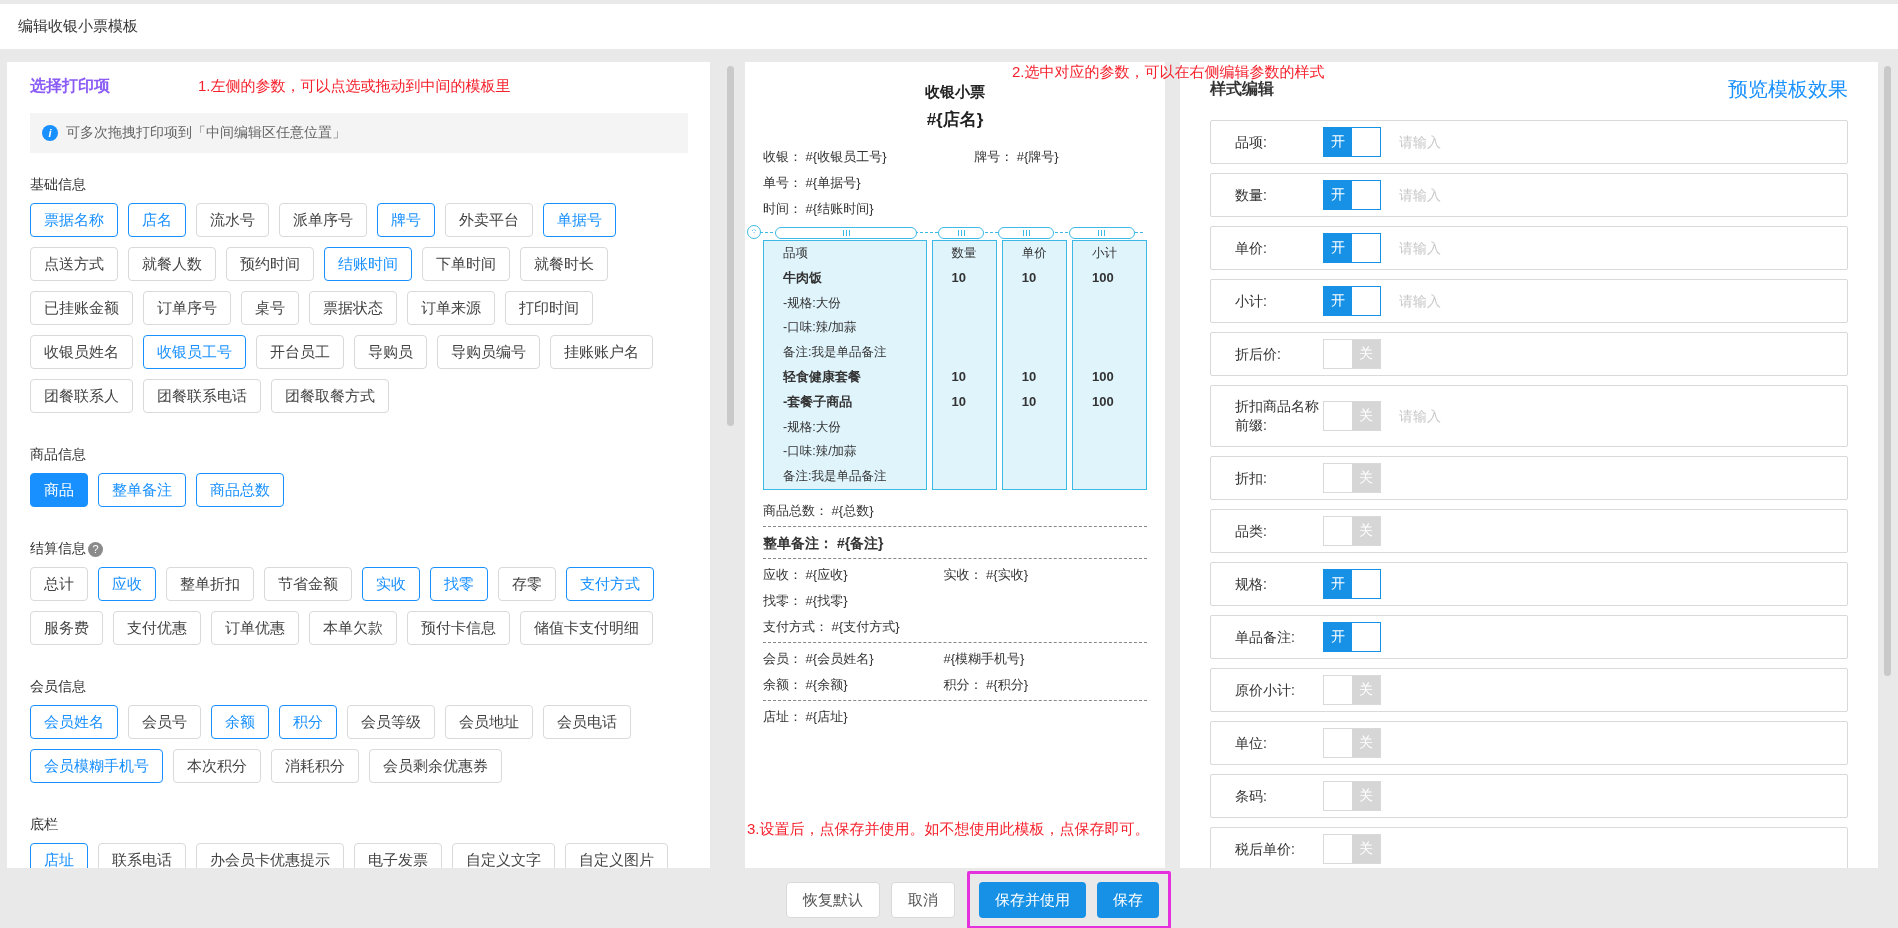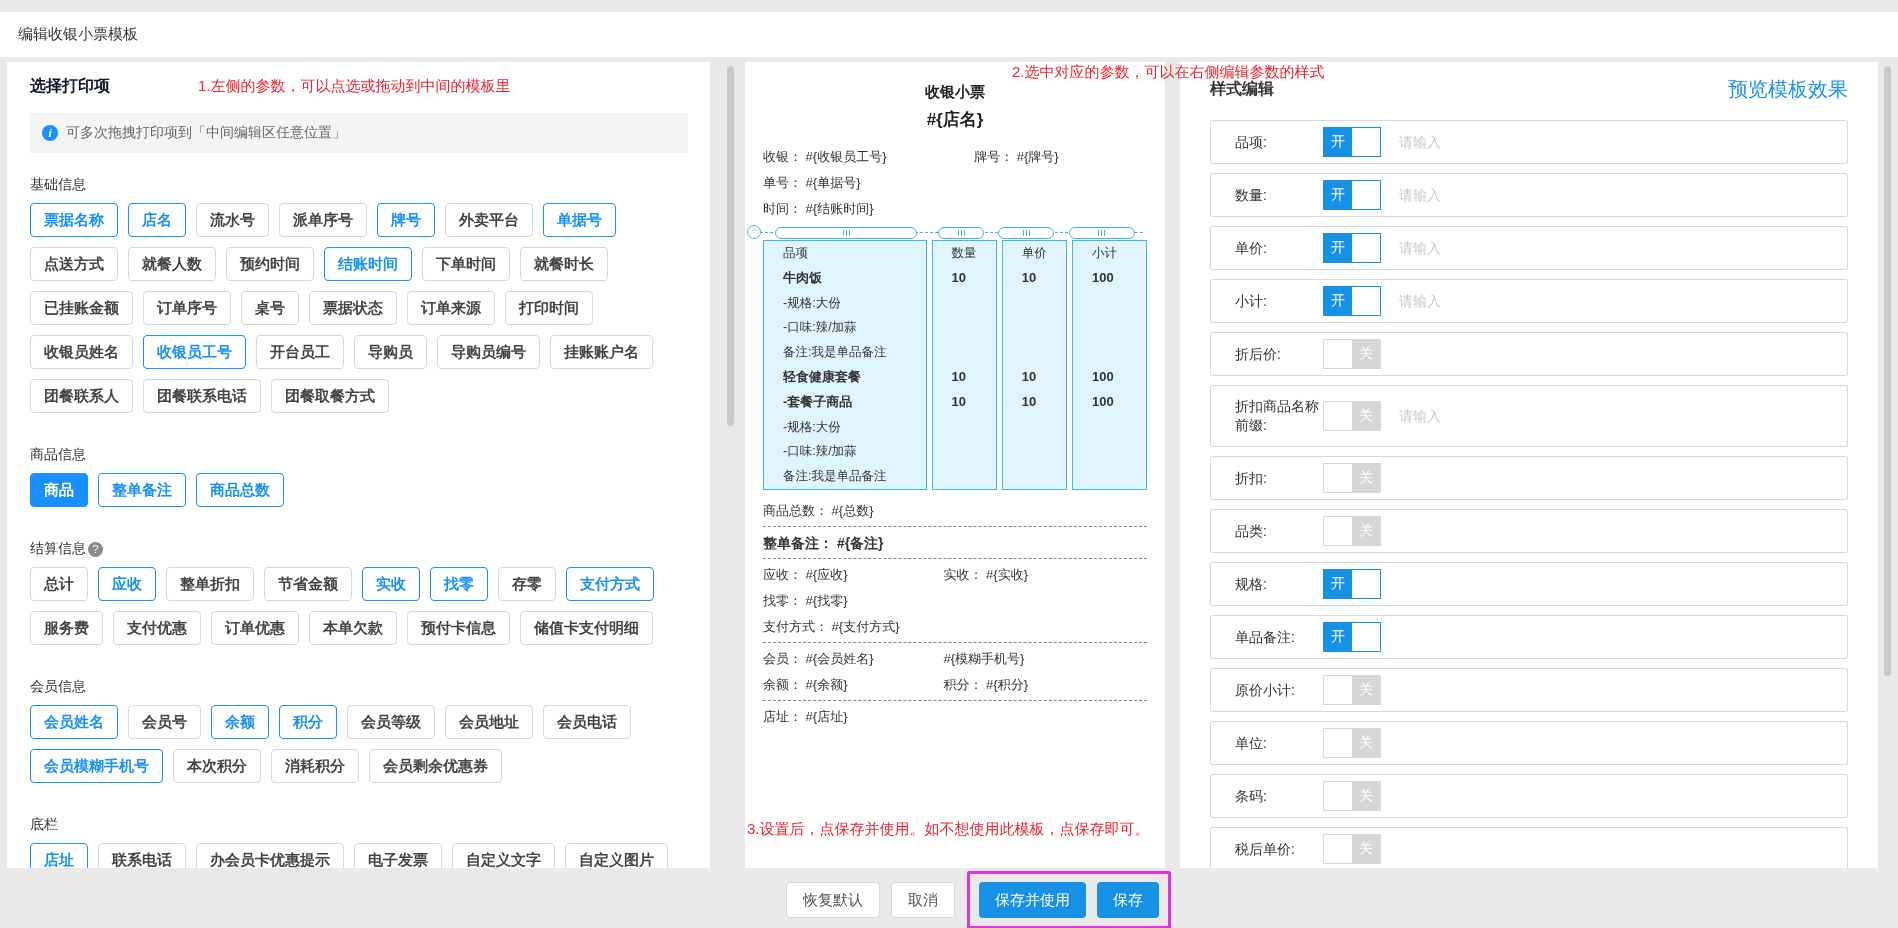--- a/index.html
+++ b/index.html
@@ -4,50 +4,50 @@
 <style>
   * { box-sizing: border-box; }
   html,body { margin:0; padding:0; }
   body {
     width:1898px; height:928px; overflow:hidden; position:relative;
     background:#e9e9e9;
     font-family:"Liberation Sans","DejaVu Sans",sans-serif;
     color:#333;
   }
   
-  .topbar { position:absolute; top:12px; left:0; width:1898px; height:45px; background:#fff; }
+  .topbar { position:absolute; top:4px; left:0; width:1898px; height:45px; background:#fff; }
   .topbar-title { position:absolute; left:18px; top:13px; font-size:15px; color:#333; }
 
   
   .panel { position:absolute; top:62px; height:806px; background:#fff; overflow:hidden; }
   .left-panel  { left:7px;    width:703px; padding:14px 22px 0 23px; }
   .mid-panel   { left:745px;  width:420px; padding:0 18px; }
   .right-panel { left:1180px; width:698px; padding:0 30px; }
 
   .vthumb { position:absolute; width:7px; border-radius:4px; background:#c9c9c9; }
   #left-thumb  { left:727px;  top:66px; height:360px; }
   #right-thumb { left:1884px; top:66px; height:610px; }
 
   .annotation { color:#f5222d; font-size:15px; white-space:nowrap; }
   .step1 { margin-left:88px; }
   .step2 { position:absolute; left:1012px; top:63px; }
   .step3 { position:absolute; left:2px; top:758px; }
 
   
   .lp-header { display:flex; align-items:center; }
-  .lp-title { font-size:16px; font-weight:bold; color:#0f172a; }
+  .lp-title { font-size:16px; font-weight:bold; color:#8b5cf6; }
   .info-bar { margin-top:16px; height:40px; background:#f4f4f5; display:flex; align-items:center;
               padding:0 12px; font-size:14px; color:#666; }
   .info-icon { width:16px; height:16px; border-radius:50%; background:#1890ff; color:#fff;
                font-size:11px; font-weight:bold; font-style:italic; display:inline-flex;
                align-items:center; justify-content:center; margin-right:8px; flex-shrink:0; }
   .section-head { margin-top:22px; font-size:14px; color:#333; display:flex; align-items:center; height:20px; }
   .help-icon { width:15px; height:15px; border-radius:50%; background:#8a8a8a; color:#fff; font-size:11px;
                display:inline-flex; align-items:center; justify-content:center; margin-left:2px; }
-  .tag-rows { margin-top:8px;font-weight:bold; }
+  .tag-rows { margin-top:8px; }
   .tag-row { display:flex; }
   .tag { height:34px; line-height:32px; border:1px solid #d9d9d9; border-radius:4px; background:#fff;
          padding:0 13px; margin:0 10px 10px 0; font-size:15px; color:#444; cursor:pointer; white-space:nowrap; }
   .tag.selected { border-color:#1890ff; color:#1890ff; }
   .tag.filled { background:#1890ff; border-color:#1890ff; color:#fff; }
 
   
   .r-title { margin-top:20px; text-align:center; font-size:15px; font-weight:bold; color:#222; line-height:20px; }
   .r-store { margin-top:6px; text-align:center; font-size:17px; font-weight:bold; color:#222; line-height:24px; }
   .r-lines { margin-top:12px; font-size:13px; color:#333; }

